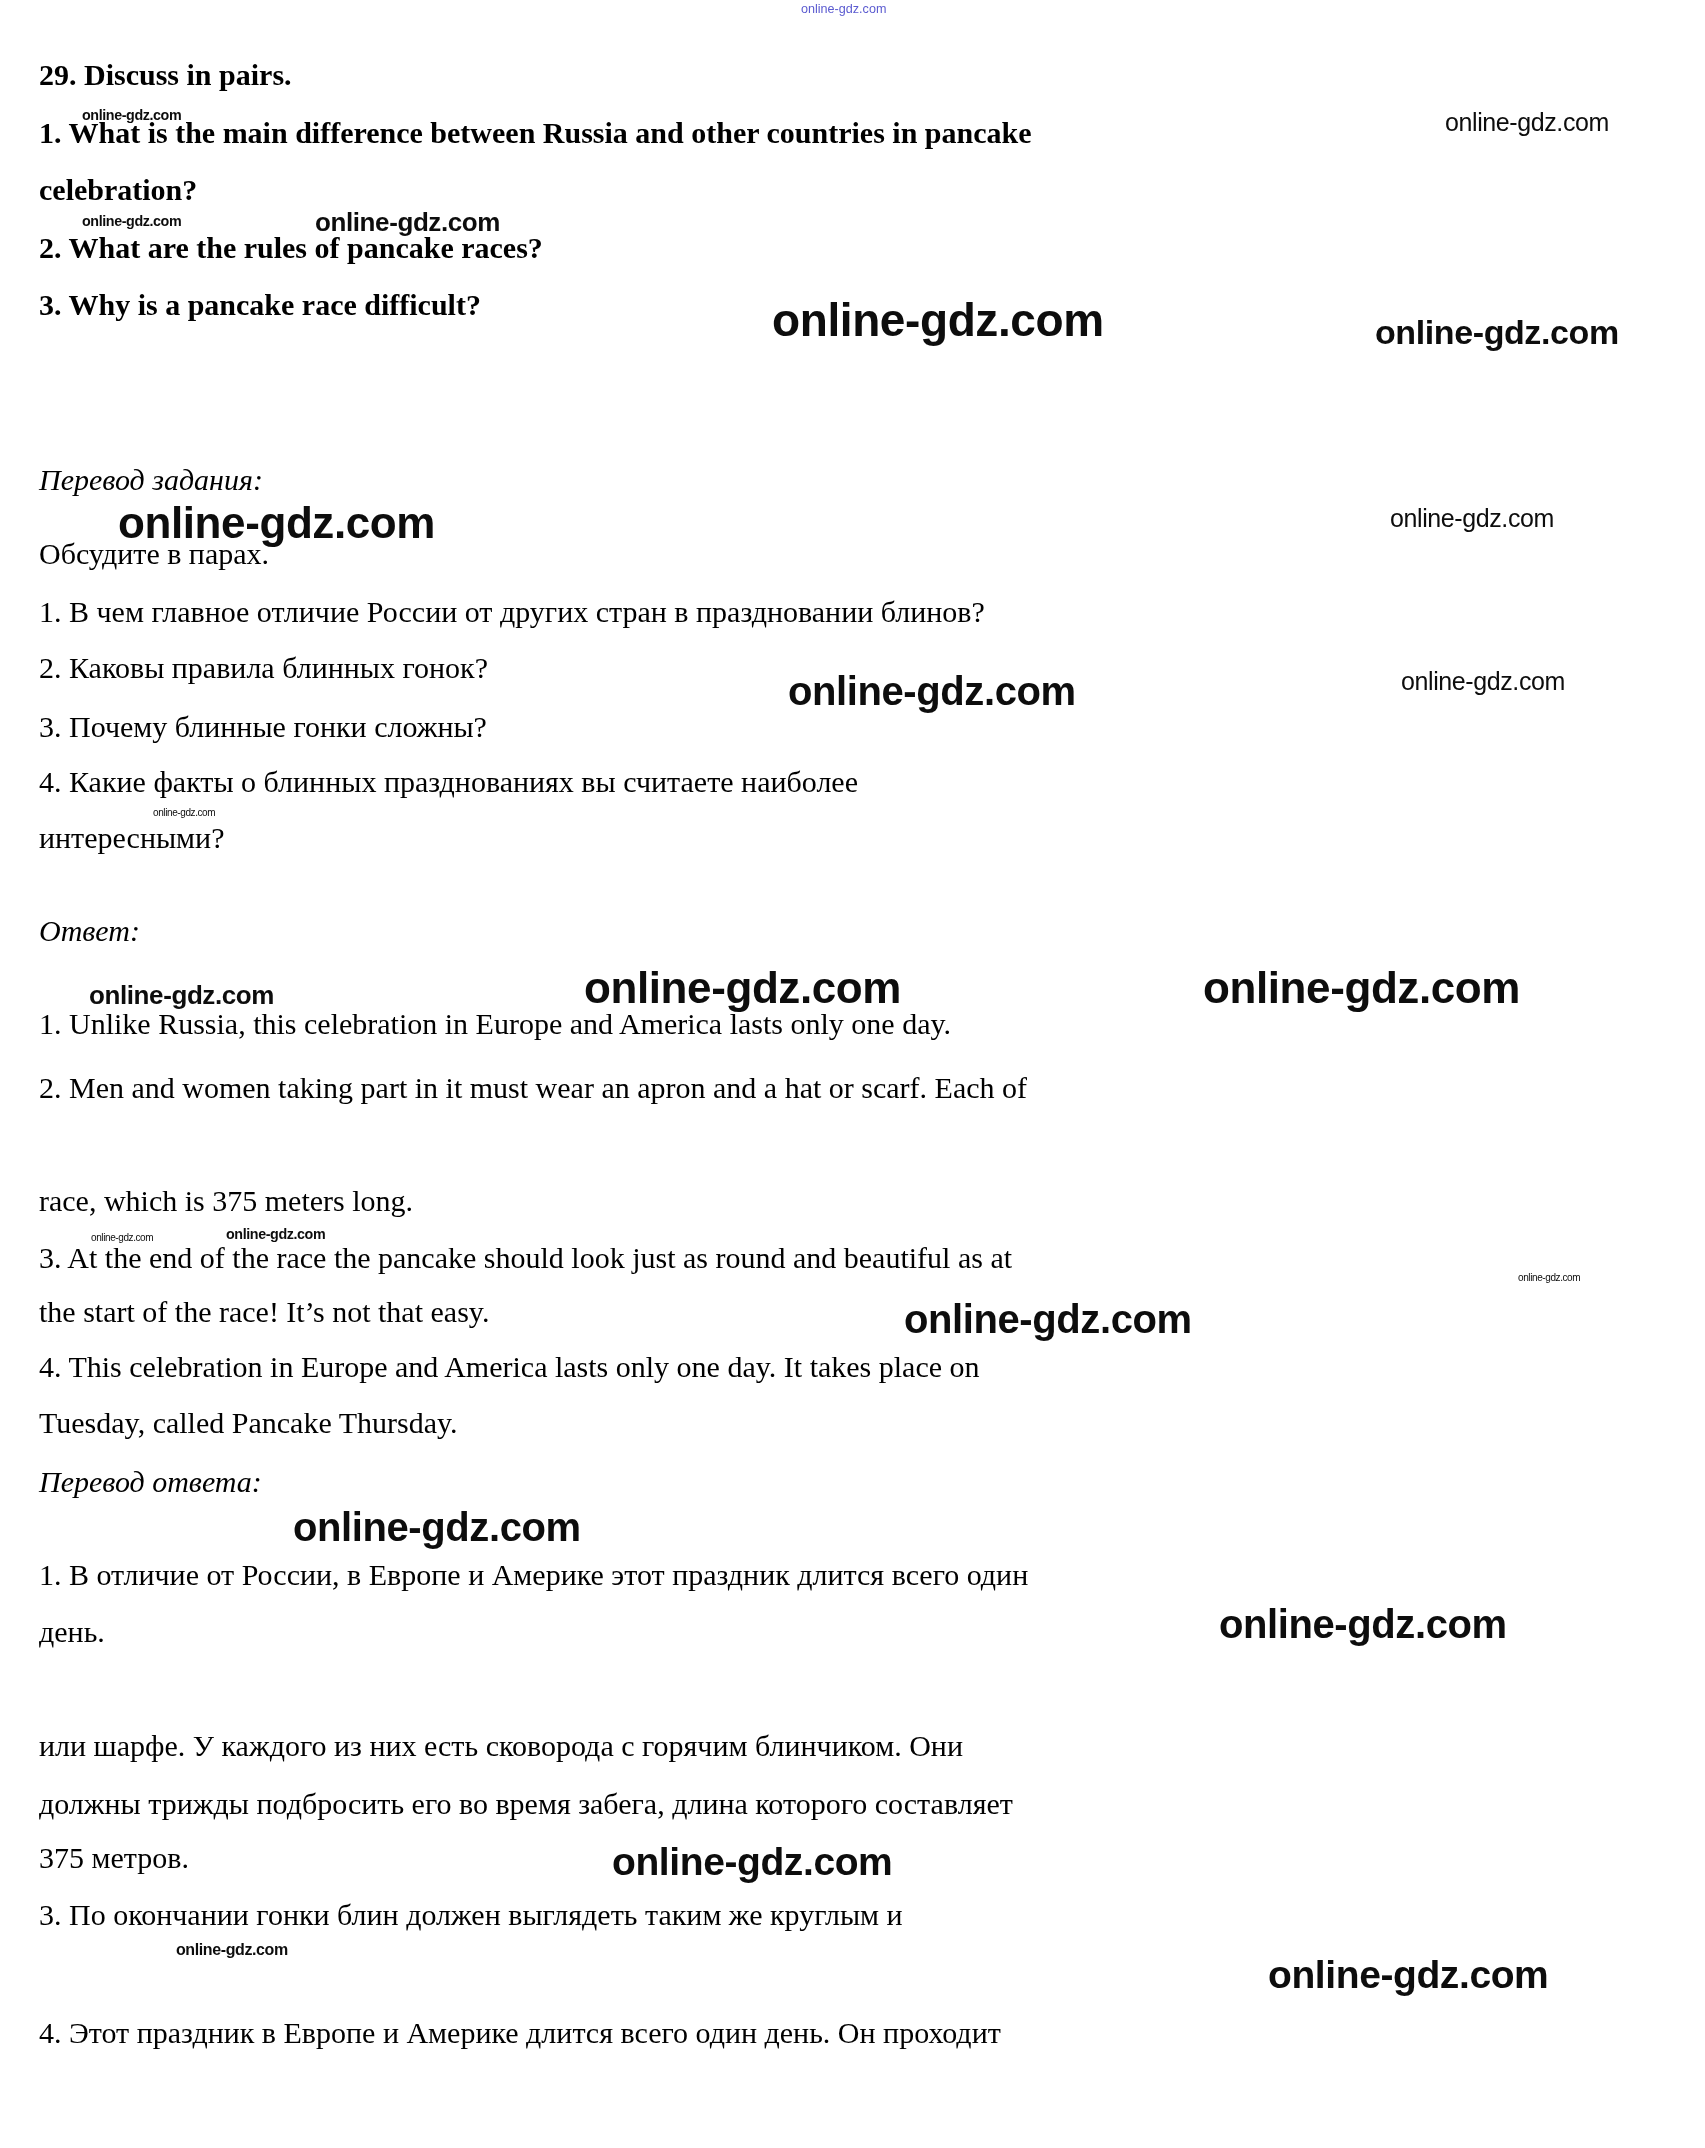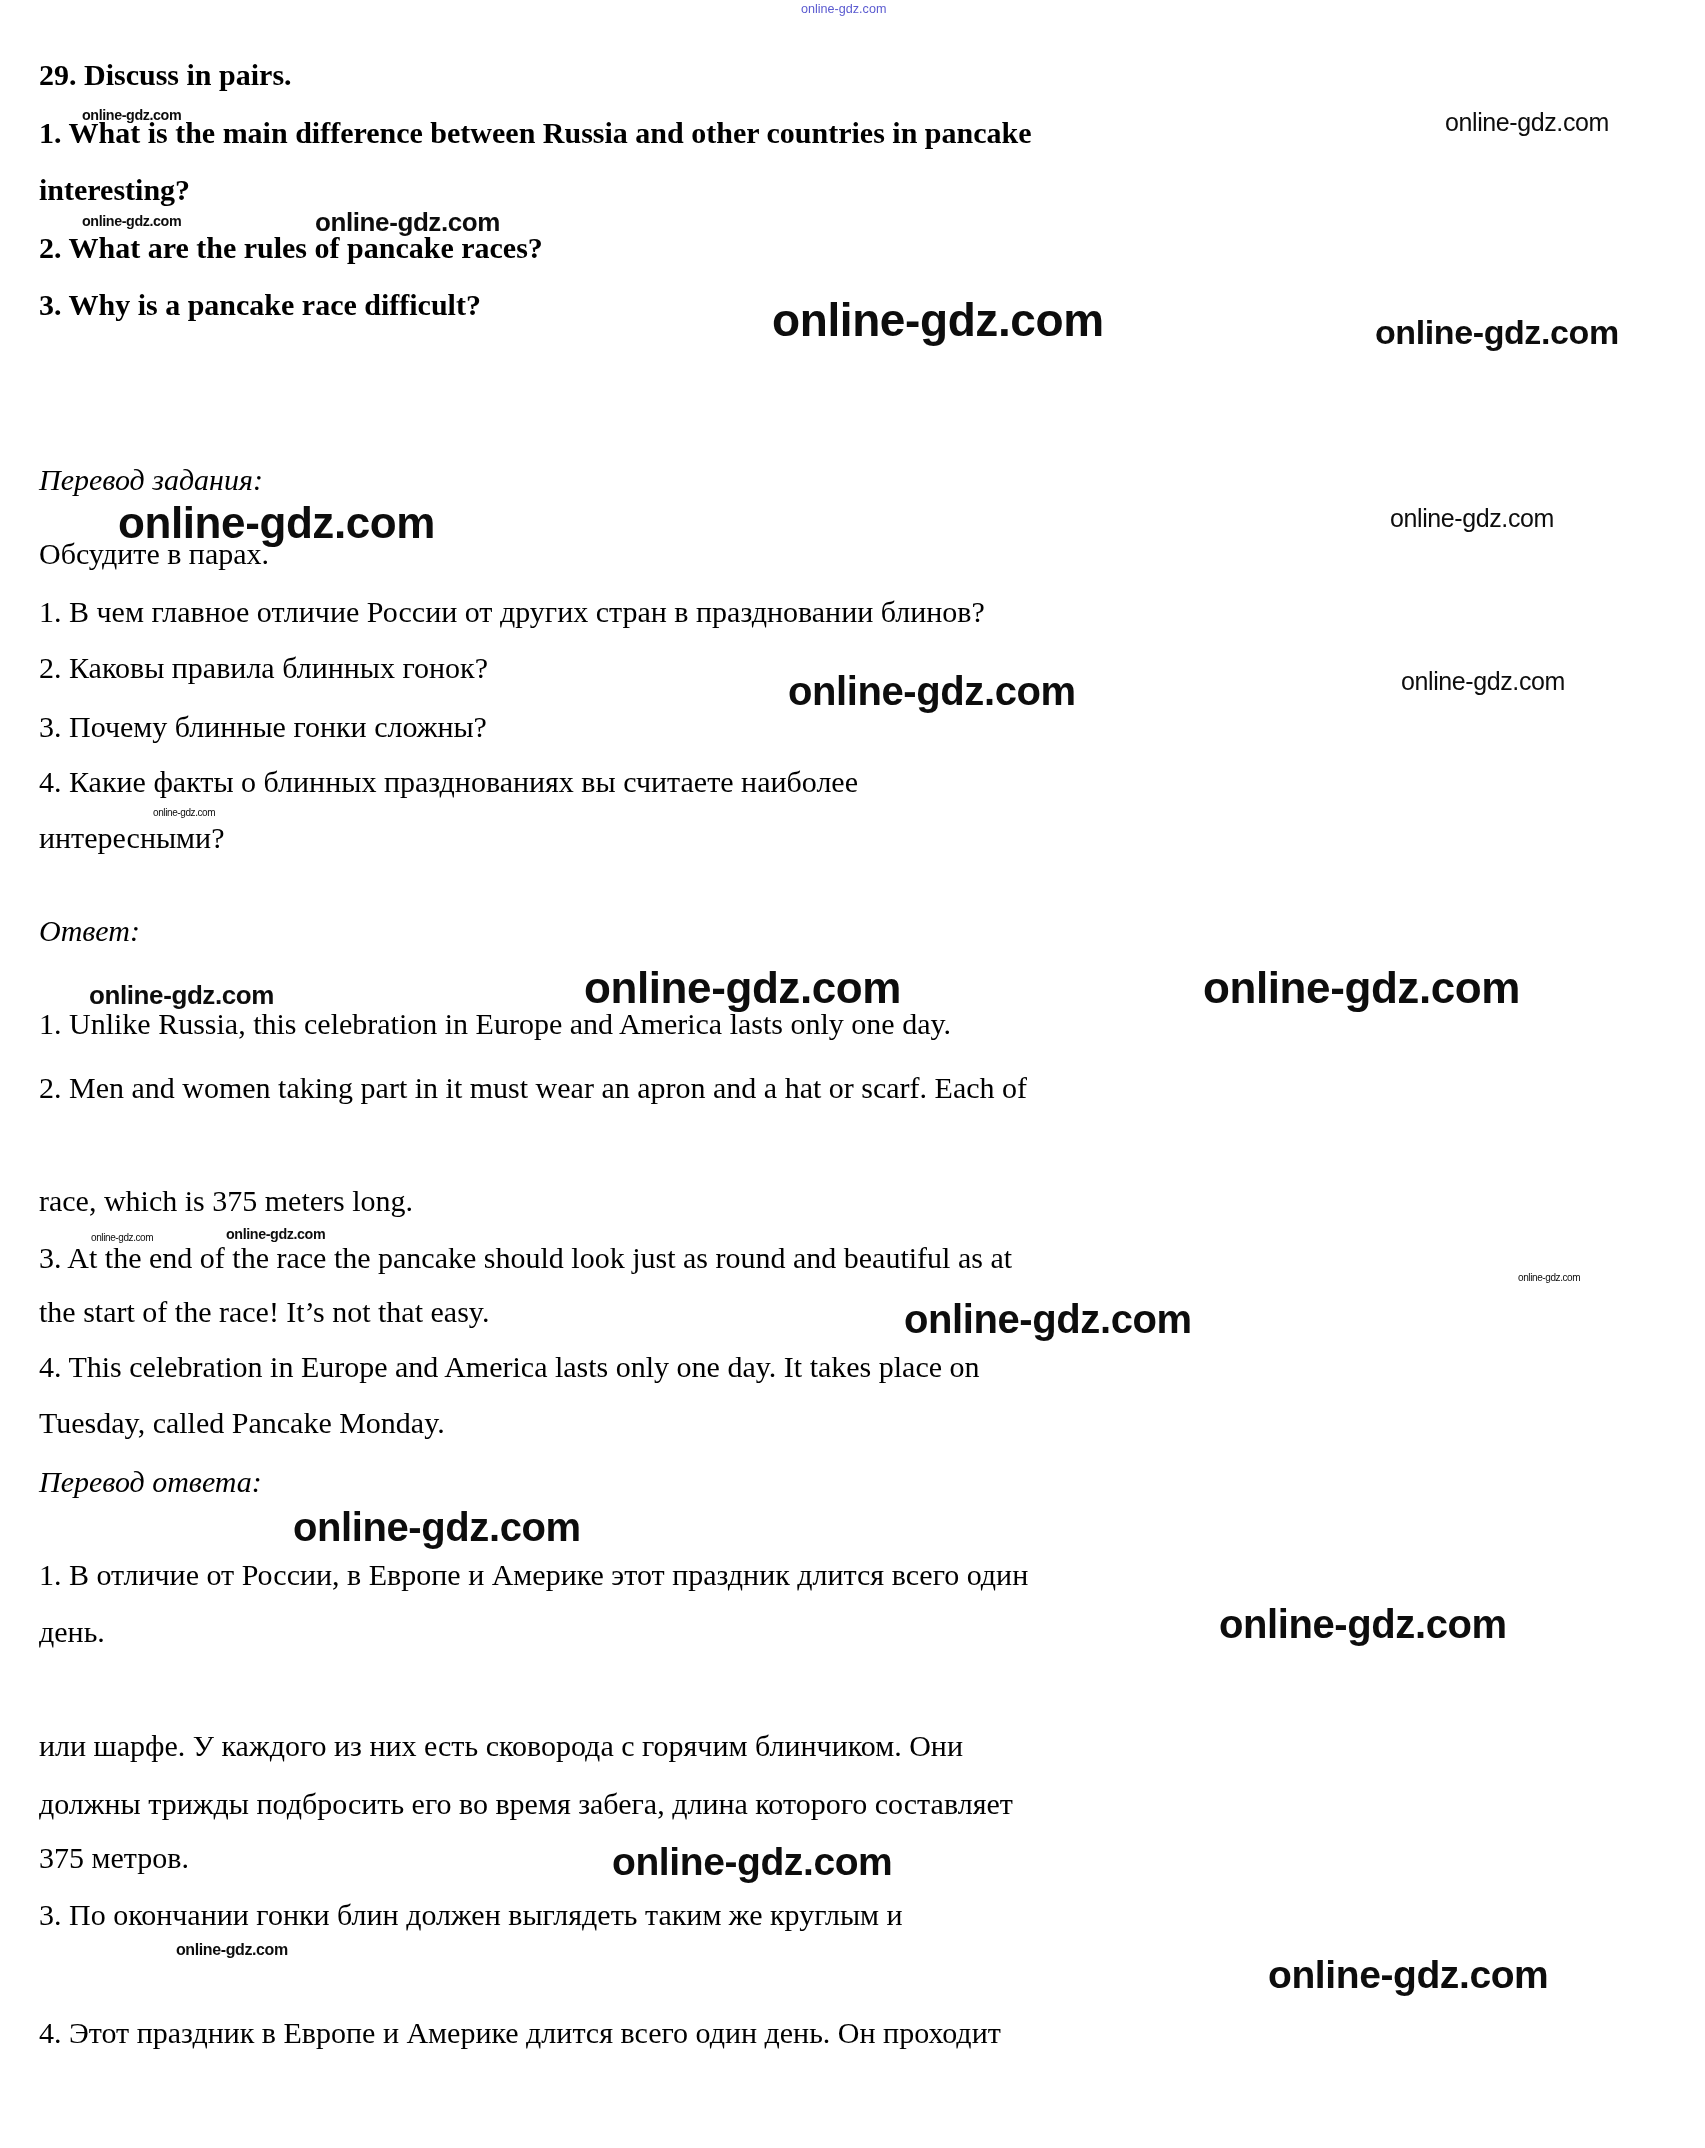--- a/index.html
+++ b/index.html
@@ -44,40 +44,40 @@
   <span class="wm wm-xxs" style="left:1518px;top:1273px">online-gdz.com</span>
   <span class="wm wm-xl" style="left:904px;top:1299px;font-size:40px">online-gdz.com</span>
   <span class="wm wm-xl" style="left:293px;top:1507px;font-size:40px">online-gdz.com</span>
   <span class="wm wm-xl" style="left:1219px;top:1604px;font-size:40px">online-gdz.com</span>
   <span class="wm wm-lg" style="left:612px;top:1842px">online-gdz.com</span>
   <span class="wm wm-xs" style="left:176px;top:1942px;font-size:16px">online-gdz.com</span>
   <span class="wm wm-lg" style="left:1268px;top:1955px">online-gdz.com</span>
 
   <div class="ln bold" style="top:60px">29. Discuss in pairs.</div>
   <div class="ln bold" style="top:118px">1. What is the main difference between Russia and other countries in pancake</div>
-  <div class="ln bold" style="top:175px">interesting?</div>
+  <div class="ln bold" style="top:175px">celebration?</div>
   <div class="ln bold" style="top:233px">2. What are the rules of pancake races?</div>
   <div class="ln bold" style="top:290px">3. Why is a pancake race difficult?</div>
 
   <div class="ln it" style="top:465px">Перевод задания:</div>
   <div class="ln" style="top:539px">Обсудите в парах.</div>
   <div class="ln" style="top:597px">1. В чем главное отличие России от других стран в праздновании блинов?</div>
   <div class="ln" style="top:653px">2. Каковы правила блинных гонок?</div>
   <div class="ln" style="top:712px">3. Почему блинные гонки сложны?</div>
   <div class="ln" style="top:767px">4. Какие факты о блинных празднованиях вы считаете наиболее</div>
   <div class="ln" style="top:823px">интересными?</div>
 
   <div class="ln it" style="top:916px">Ответ:</div>
   <div class="ln" style="top:1009px">1. Unlike Russia, this celebration in Europe and America lasts only one day.</div>
   <div class="ln" style="top:1073px">2. Men and women taking part in it must wear an apron and a hat or scarf. Each of</div>
   <div class="ln" style="top:1186px">race, which is 375 meters long.</div>
   <div class="ln" style="top:1243px">3. At the end of the race the pancake should look just as round and beautiful as at</div>
   <div class="ln" style="top:1297px">the start of the race! It’s not that easy.</div>
   <div class="ln" style="top:1352px">4. This celebration in Europe and America lasts only one day. It takes place on</div>
-  <div class="ln" style="top:1408px">Tuesday, called Pancake Monday.</div>
+  <div class="ln" style="top:1408px">Tuesday, called Pancake Thursday.</div>
 
   <div class="ln it" style="top:1467px">Перевод ответа:</div>
   <div class="ln" style="top:1560px">1. В отличие от России, в Европе и Америке этот праздник длится всего один</div>
   <div class="ln" style="top:1617px">день.</div>
   <div class="ln" style="top:1789px">должны трижды подбросить его во время забега, длина которого составляет</div>
   <div class="ln" style="top:1731px">или шарфе. У каждого из них есть сковорода с горячим блинчиком. Они</div>
   <div class="ln" style="top:1843px">375 метров.</div>
   <div class="ln" style="top:1900px">3. По окончании гонки блин должен выглядеть таким же круглым и</div>
   <div class="ln" style="top:2018px">4. Этот праздник в Европе и Америке длится всего один день. Он проходит</div>
   <div class="ln" style="top:2077px">во вторник, который называется Масленичный вторник.</div>

